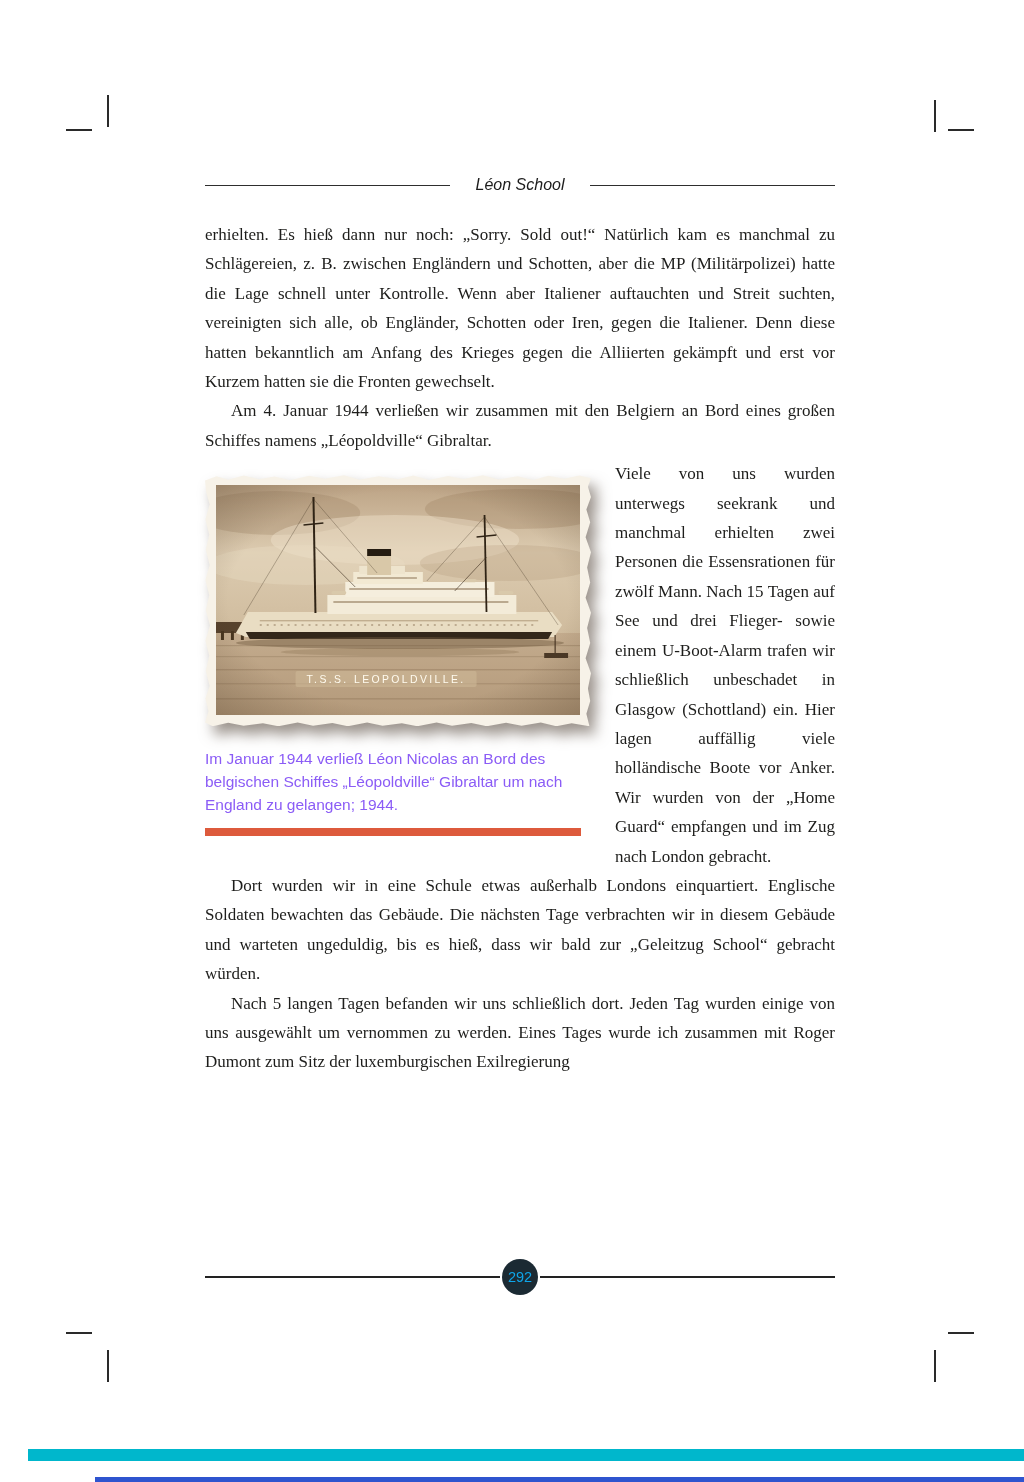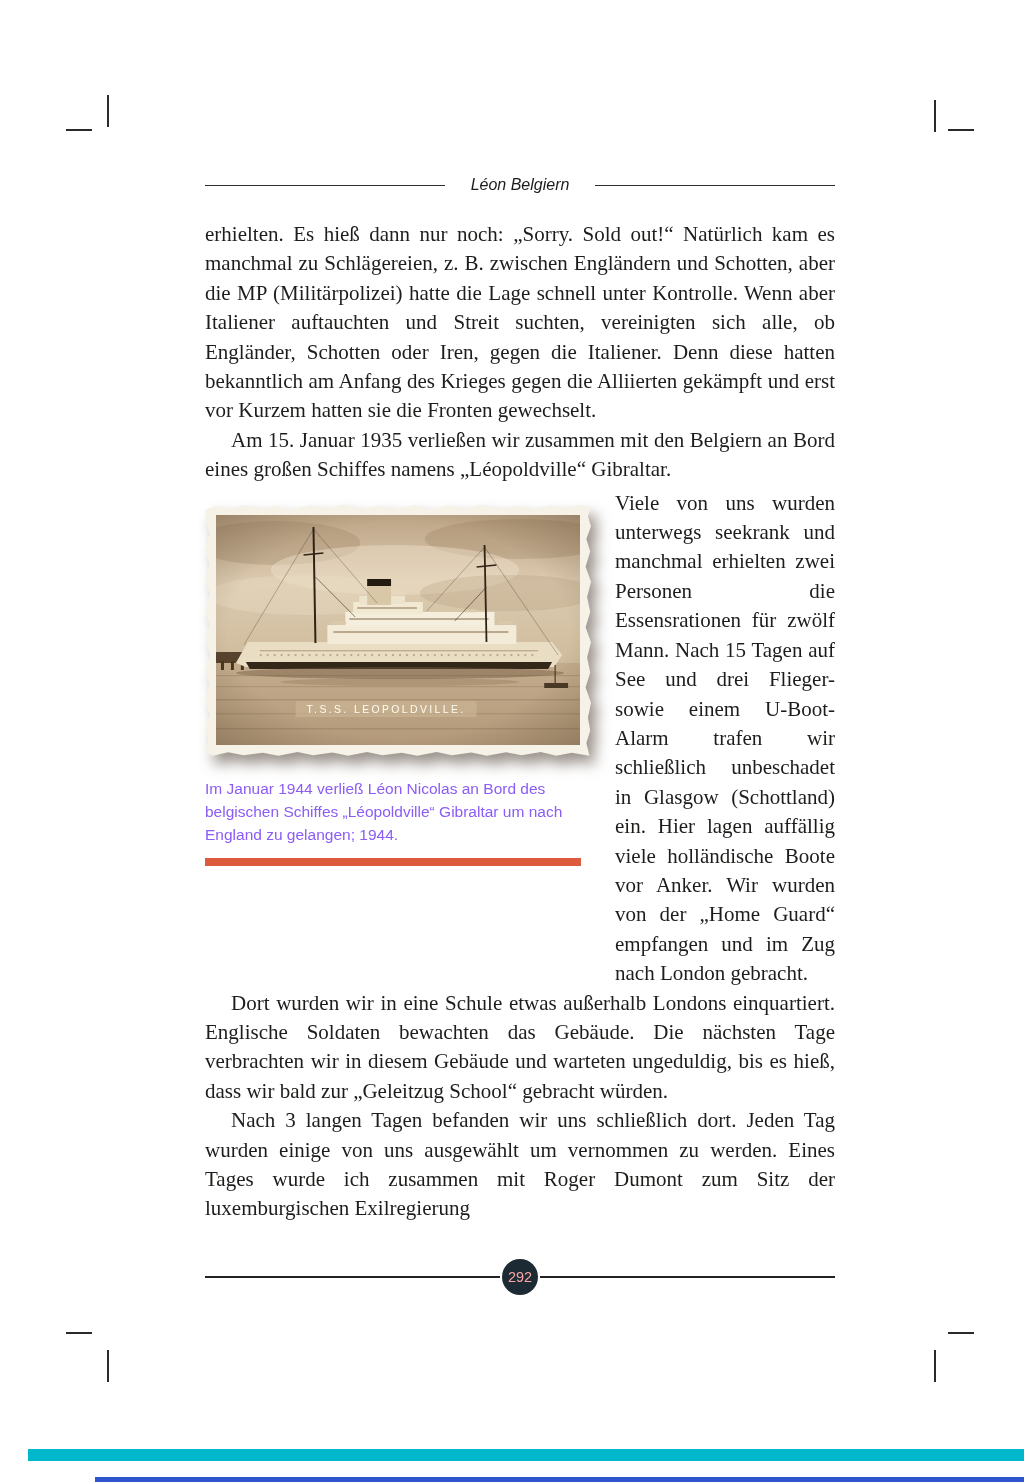--- a/index.html
+++ b/index.html
@@ -14,21 +14,21 @@
   
   .content { position:absolute; left:205px; top:176px; width:630px; }
 
   .header-row { display:flex; align-items:center; margin-bottom:26px; }
   .hrule { height:1px; background:#2e2e2e; flex:1; }
   .header-title {
     font-family:"Liberation Sans", sans-serif; font-style:italic;
     font-size:16px; color:#1c1c1c; padding:0 26px; white-space:nowrap;
   }
 
-  p.body { margin:0; font-size:21px; line-height:29.4px; text-align:justify; }
+  p.body { margin:0; font-size:17px; line-height:29.4px; text-align:justify; }
   p.indent { text-indent:26px; }
 
   .figure-row { display:flex; margin-top:4px; }
   .fig-col { width:386px; flex:0 0 386px; margin-top:15px; }
   .side-col { flex:1; margin-left:24px; }
 
   .photo-wrap { position:relative; width:386px; height:252px;
     filter:drop-shadow(7px 9px 7px rgba(55,40,25,0.50)); }
   .photo-paper {
     position:absolute; inset:0; background:#f7f2e8;
@@ -43,21 +43,21 @@
   }
   .accent-bar { margin-top:12px; width:376px; height:8px; background:#dd5a3c; }
 
   .after-fig { margin-top:8px; }
 
   .footer { position:absolute; left:205px; top:1259px; width:630px;
     display:flex; align-items:center; }
   .footer .hrule { height:1.5px; background:#222; }
   .page-circle {
     width:36px; height:36px; border-radius:50%; background:#1b2a33;
-    color:#fca5a5; display:flex; align-items:center; justify-content:center;
+    color:#0ea5e9; display:flex; align-items:center; justify-content:center;
     font-family:"Liberation Sans", sans-serif; font-size:14.5px; margin:0 2px;
     flex:0 0 36px;
   }
 
   .print-cyan { position:absolute; left:28px; top:1449px; width:996px; height:12px; background:#00b7cc; }
   .print-blue { position:absolute; left:95px; top:1477px; width:929px; height:5px; background:#2f54cf; }
 </style>
 </head>
 <body>
 
@@ -69,26 +69,26 @@
   <div class="mark" style="left:948px;top:129px;width:26px;height:2px;"></div>
   <div class="mark" style="left:66px;top:1332px;width:26px;height:2px;"></div>
   <div class="mark" style="left:107px;top:1350px;width:2px;height:32px;"></div>
   <div class="mark" style="left:948px;top:1332px;width:26px;height:2px;"></div>
   <div class="mark" style="left:934px;top:1350px;width:2px;height:32px;"></div>
 
   <div class="content">
 
     <div class="header-row">
       <div class="hrule"></div>
-      <div class="header-title">Léon Belgiern</div>
+      <div class="header-title">Léon School</div>
       <div class="hrule"></div>
     </div>
 
     <p class="body">erhielten. Es hieß dann nur noch: „Sorry. Sold out!“ Natürlich kam es manchmal zu Schlägereien, z. B. zwischen Engländern und Schotten, aber die MP (Militärpolizei) hatte die Lage schnell unter Kontrolle. Wenn aber Italiener auftauchten und Streit suchten, vereinigten sich alle, ob Engländer, Schotten oder Iren, gegen die Italiener. Denn diese hatten bekanntlich am Anfang des Krieges gegen die Alliierten gekämpft und erst vor Kurzem hatten sie die Fronten gewechselt.</p>
-    <p class="body indent">Am 15. Januar 1935 verließen wir zusammen mit den Belgiern an Bord eines großen Schiffes namens „Léopoldville“ Gibraltar.</p>
+    <p class="body indent">Am 4. Januar 1944 verließen wir zusammen mit den Belgiern an Bord eines großen Schiffes namens „Léopoldville“ Gibraltar.</p>
 
     <div class="figure-row">
 
       <div class="fig-col">
         <div class="photo-wrap">
           <div class="photo-paper">
             <div class="photo-inner">
               <svg viewBox="0 0 366 230" preserveAspectRatio="none">
                 <defs>
                   <linearGradient id="sky" x1="0" y1="0" x2="0" y2="1">
@@ -172,21 +172,21 @@
         <div class="caption">Im Januar 1944 verließ Léon Nicolas an Bord des belgischen Schiffes „Léopoldville“ Gibraltar um nach England zu gelangen; 1944.</div>
         <div class="accent-bar"></div>
       </div>
 
       <div class="side-col">
         <p class="body">Viele von uns wurden unterwegs seekrank und manchmal erhielten zwei Personen die Essensrationen für zwölf Mann. Nach 15 Tagen auf See und drei Flieger- sowie einem U-Boot-Alarm trafen wir schließlich unbeschadet in Glasgow (Schottland) ein. Hier lagen auffällig viele holländische Boote vor Anker. Wir wurden von der „Home Guard“ empfangen und im Zug nach London gebracht.</p>
       </div>
     </div>
 
     <p class="body indent after-fig">Dort wurden wir in eine Schule etwas außerhalb Londons einquartiert. Englische Soldaten bewachten das Gebäude. Die nächsten Tage verbrachten wir in diesem Gebäude und warteten ungeduldig, bis es hieß, dass wir bald zur „Geleitzug School“ gebracht würden.</p>
-    <p class="body indent">Nach 3 langen Tagen befanden wir uns schließlich dort. Jeden Tag wurden einige von uns ausgewählt um vernommen zu werden. Eines Tages wurde ich zusammen mit Roger Dumont zum Sitz der luxemburgischen Exilregierung</p>
+    <p class="body indent">Nach 5 langen Tagen befanden wir uns schließlich dort. Jeden Tag wurden einige von uns ausgewählt um vernommen zu werden. Eines Tages wurde ich zusammen mit Roger Dumont zum Sitz der luxemburgischen Exilregierung</p>
   </div>
 
   <div class="footer">
     <div class="hrule"></div>
     <div class="page-circle">292</div>
     <div class="hrule"></div>
   </div>
 
   <div class="print-cyan"></div>
   <div class="print-blue"></div>

